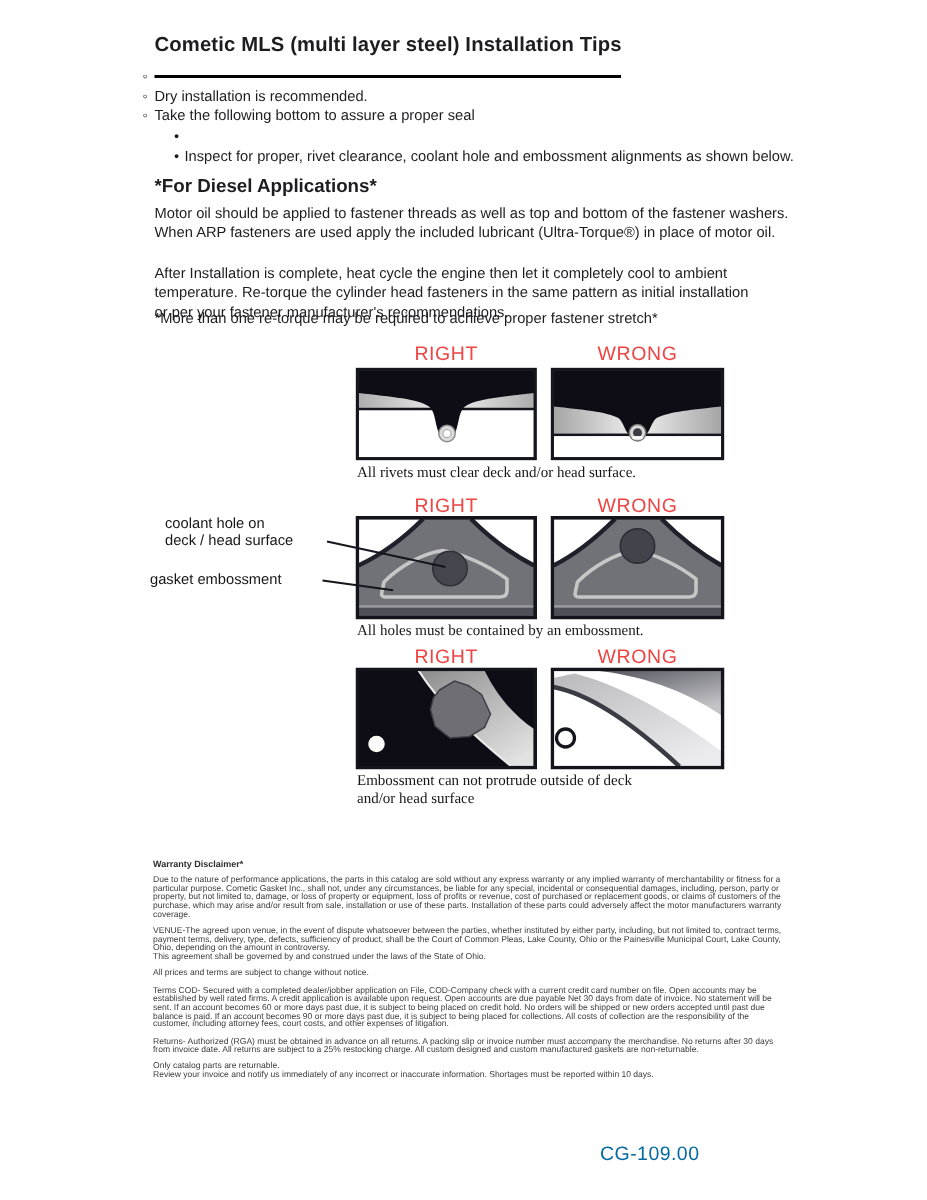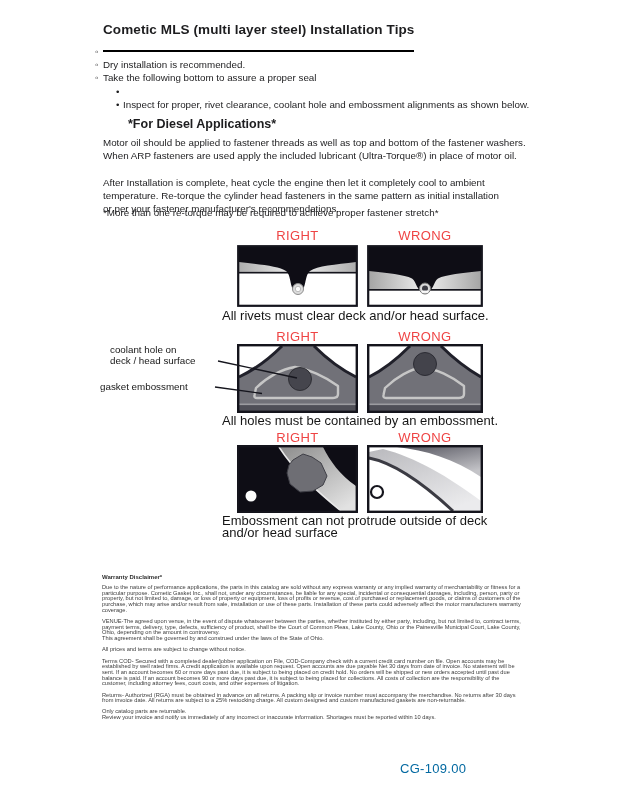--- a/index.html
+++ b/index.html
@@ -14,30 +14,30 @@
     left:103px;top:22px;font-size:13.5px;font-weight:bold;
     border-bottom:2px solid #000000;padding-bottom:13px;letter-spacing:.1px;
   }
   
   .bullets{left:95px;top:45px;font-size:9.8px;line-height:13.2px;}
   .b-row{display:flex;}
   .b-marker{width:8px;flex:0 0 8px;text-align:left;}
   .sub{margin-left:21px;}
   .sub .b-marker{width:7px;flex:0 0 7px;}
   
-  .diesel-h{left:103px;top:117px;font-size:12.5px;font-weight:bold;margin-left:25px;}
+  .diesel-h{left:103px;top:117px;font-size:12.5px;font-weight:bold;}
   .para{left:103px;width:470px;font-size:9.8px;line-height:13.2px;white-space:pre-line;}
   .p1{top:136px;}
   .p2{top:176px;}
   .note{top:206px;}
   
   .hdr{font-size:13px;letter-spacing:.4px;text-align:center;color:#ef4444;}
   .hdr.l{left:237px;width:121px;}
   .hdr.r{left:367px;width:116px;}
-  .caption{left:222px;font-size:13px;line-height:11.5px;color:#161616;white-space:pre-line;width:300px;}
+  .caption{left:238px;font-size:10px;line-height:11.5px;color:#161616;white-space:pre-line;width:300px;font-family:Liberation Serif, serif;}
   .panel{display:block;}
   .dlabel{font-size:9.8px;line-height:11px;color:#161616;white-space:pre-line;z-index:4;}
   .leader{z-index:6;pointer-events:none;}
   
   .legal{left:102px;top:574px;width:420px;color:#3c3c3c;}
   .legal h4{margin:0 0 5px 0;font-size:6px;color:#2e2e2e;}
   .legal p{margin:0 0 5.5px 0;font-size:5.7px;line-height:5.7px;white-space:pre-line;}
   .code{left:400px;top:761px;font-size:13px;color:#0369a1;letter-spacing:.3px;}
 </style>
 </head>

